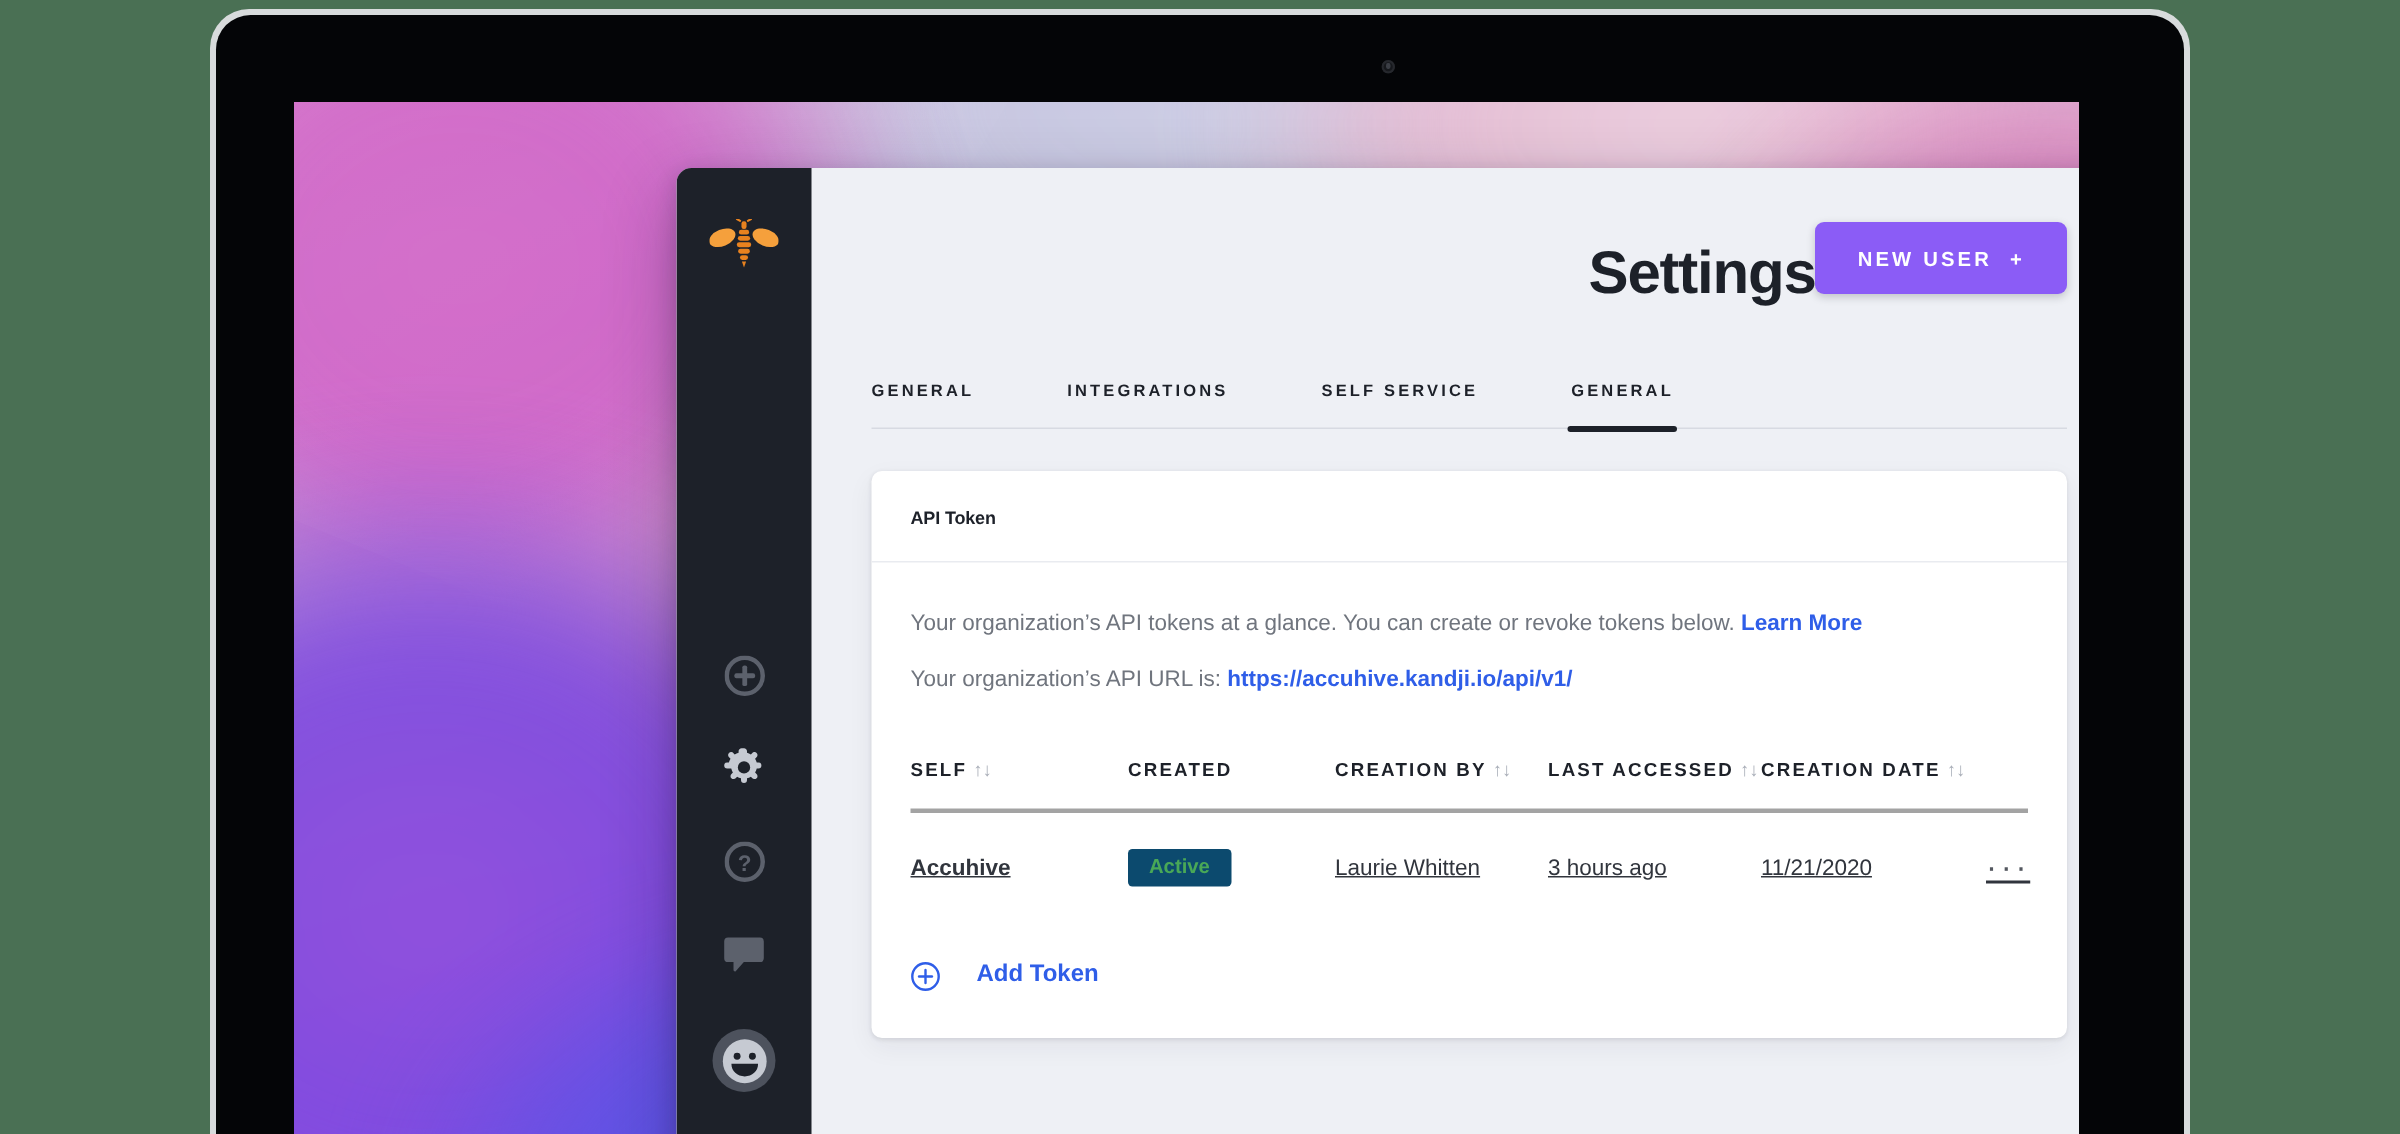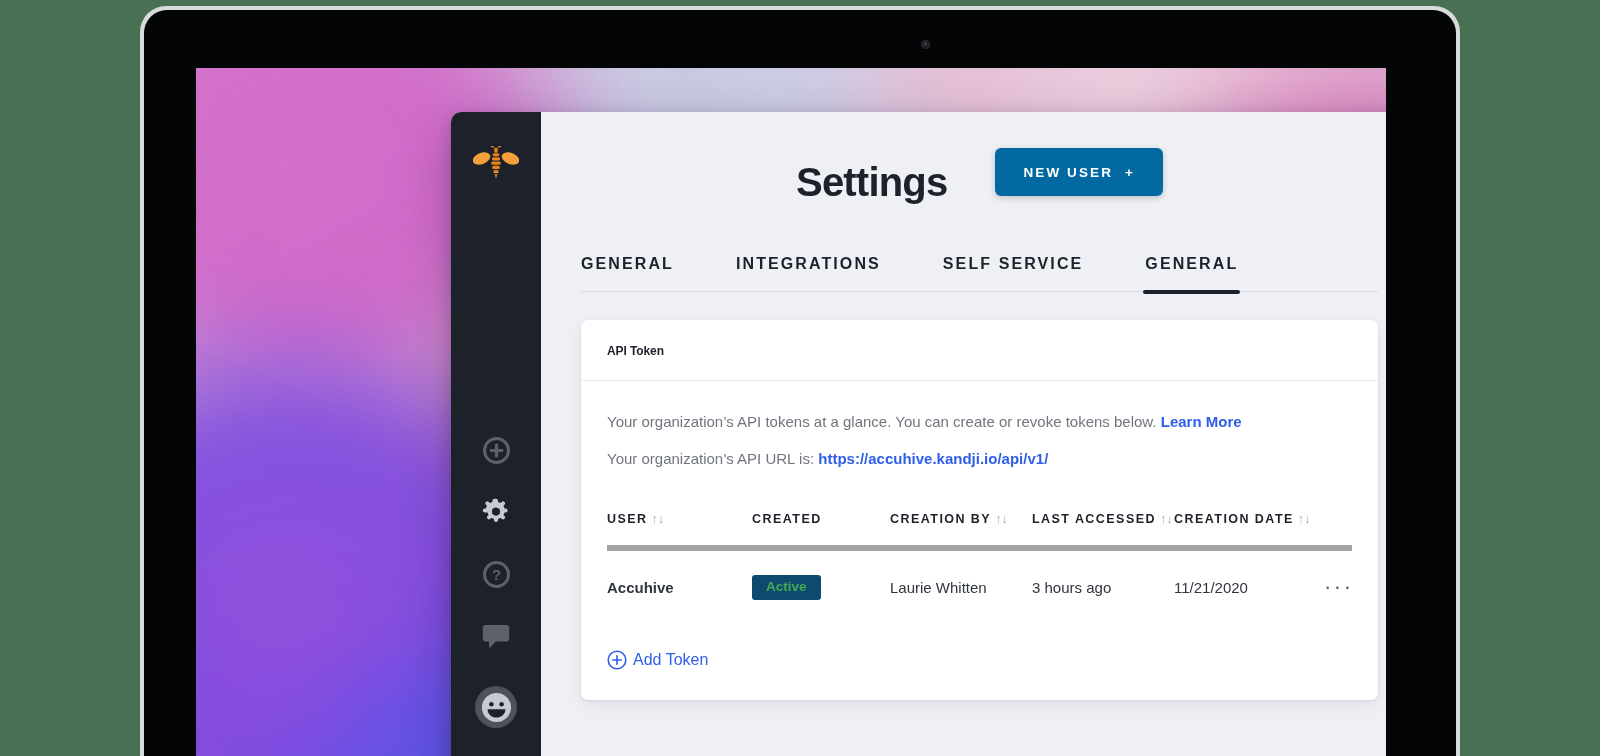--- a/index.html
+++ b/index.html
@@ -178,35 +178,34 @@
   #main {
     flex: 1 1 auto;
     position: relative;
     padding: 0 33px 0 40px;
     box-sizing: border-box;
   }
 
   #topbar {
     display: flex;
     align-items: flex-start;
-    justify-content: center;
+    justify-content: flex-end;
     padding-top: 36px;
-    gap: 48px;
   }
   #page-title {
     font-size: 40px;
     font-weight: 700;
     color: #1d2129;
     letter-spacing: -.8px;
     line-height: 1;
     margin: 0;
     padding-top: 14px;
   }
   #new-user-btn {
-    background: #0369a1;
+    background: #8b5cf6;
     color: #ffffff;
     border: none;
     border-radius: 6px;
     padding: 0 28px;
     height: 48px;
     font-size: 13.5px;
     font-weight: 700;
     letter-spacing: 2.1px;
     cursor: pointer;
     display: flex;
@@ -218,21 +217,21 @@
 
   
   #tabs {
     margin-top: 53px;
     border-bottom: 1.5px solid #d7dae2;
     display: flex;
     gap: 0;
     position: relative;
   }
   .tab {
-    font-size: 16px;
+    font-size: 11px;
     font-weight: 700;
     letter-spacing: 2.1px;
     color: #1d2129;
     padding: 0 0 18px 0;
     margin-right: 62px;
     cursor: pointer;
     position: relative;
     white-space: nowrap;
   }
   .tab.active::after {
@@ -300,25 +299,26 @@
   .sort-arrows {
     color: #a9aeb8;
     font-weight: 400;
     letter-spacing: 0;
     font-size: 12.5px;
     margin-left: 4px;
     cursor: pointer;
     white-space: nowrap;
   }
   #token-table td {
-    border-top: 6px solid #a3a3a3;
+    border-top: 3px solid #a3a3a3;
     padding: 24px 0 22px 0;
     font-size: 15px;
     color: #31353d;
     vertical-align: middle;
+    text-decoration: underline;
   }
   td.cell-name { font-weight: 700; color: #1d2129; }
   .badge {
     display: inline-block;
     background: #0c4a6e;
     color: #49a857;
     font-size: 13.5px;
     font-weight: 700;
     padding: 5px 14px 6px 14px;
     border-radius: 3px;
@@ -330,26 +330,26 @@
     letter-spacing: 2.5px;
     cursor: pointer;
     text-align: right;
     display: block;
     line-height: 1;
   }
 
   
   #add-token {
     display: inline-flex;
-    align-items: center;
-    gap: 6px;
+    align-items: flex-start;
+    gap: 24px;
     margin-top: 28px;
     color: #2f5ee8;
     font-size: 16px;
-    font-weight: 400;
+    font-weight: 700;
     cursor: pointer;
   }
 
   
   col.c-name   { width: 145px; }
   col.c-status { width: 138px; }
   col.c-by     { width: 142px; }
   col.c-last   { width: 142px; }
   col.c-date   { width: 150px; }
   col.c-menu   { width: auto; }
@@ -475,21 +475,21 @@
                   <colgroup>
                     <col class="c-name">
                       <col class="c-status">
                       <col class="c-by">
                     <col class="c-last">
                       <col class="c-date">
                       <col class="c-menu">
                   </colgroup>
                   <thead>
                     <tr>
-                      <th><span>USER</span><span class="sort-arrows">↑↓</span></th>
+                      <th><span>SELF</span><span class="sort-arrows">↑↓</span></th>
                       <th><span>CREATED</span></th>
                       <th><span>CREATION BY</span><span class="sort-arrows">↑↓</span></th>
                       <th><span>LAST ACCESSED</span><span class="sort-arrows">↑↓</span></th>
                       <th><span>CREATION DATE</span><span class="sort-arrows">↑↓</span></th>
                       <th></th>
                     </tr>
                   </thead>
                   <tbody>
                     <tr>
                       <td class="cell-name">Accuhive</td>

